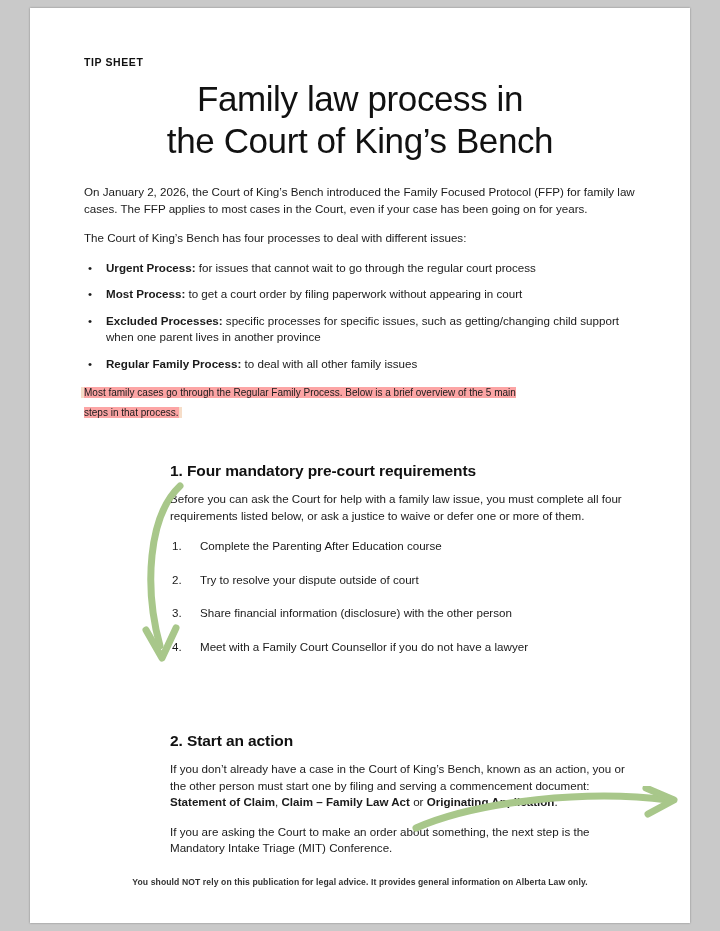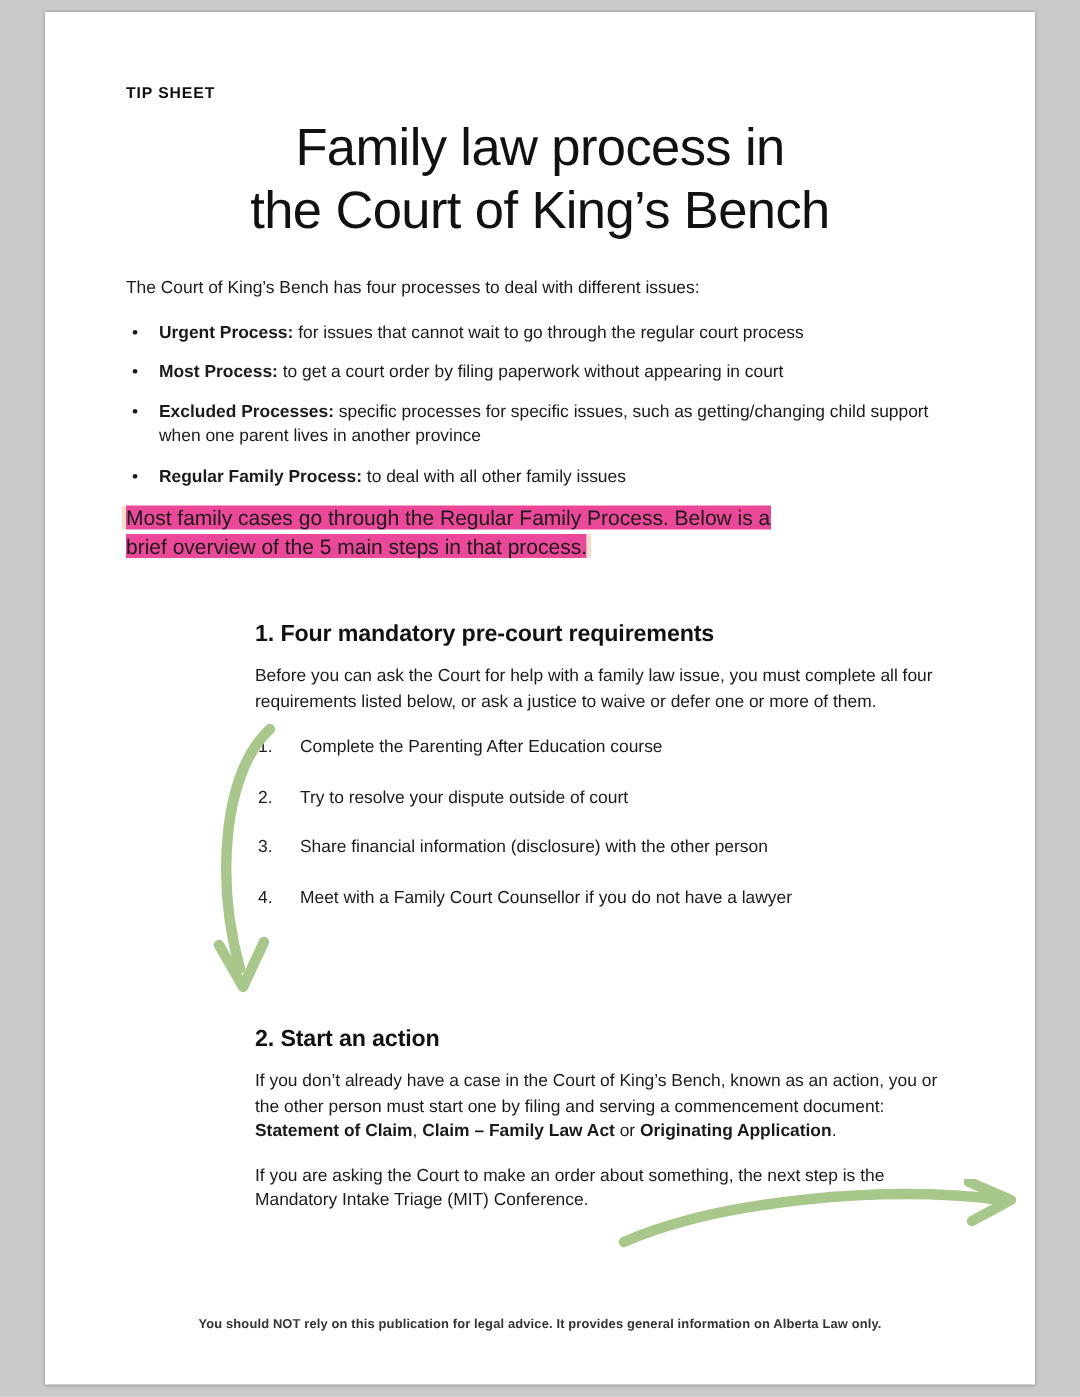--- a/index.html
+++ b/index.html
@@ -106,22 +106,22 @@
   ul.bullets li:before {
     content: "•";
     position: absolute;
     left: 4px;
     top: 0;
   }
   ul.bullets li b { font-weight: bold; }
 
   .highlight {
     display: inline;
-    background: #ec4899;
-    font-size: 14px;
+    background: #fca5a5;
+    font-size: 10px;
     line-height: 19px;
     color: #1a1a1a;
     font-weight: normal;
     box-shadow: 3px 0 0 #f6ddc8, -3px 0 0 #f6ddc8;
   }
   .highlight-wrap {
     margin: 6px 0 26px 0;
     width: 442px;
   }
 
@@ -202,20 +202,21 @@
 
     <div class="inner">
 
       <div class="tipsheet">TIP SHEET</div>
 
       <h1 class="title">
         <span>Family law process in</span><br>
         <span>the Court of King’s Bench</span>
       </h1>
 
+      <p class="body">On January 2, 2026, the Court of King’s Bench introduced the Family Focused Protocol (FFP) for family law cases. The FFP applies to most cases in the Court, even if your case has been going on for years.</p>
       <p class="body">The Court of King’s Bench has four processes to deal with different issues:</p>
 
       <ul class="bullets">
         <li><b>Urgent Process:</b><span> for issues that cannot wait to go through the regular court process</span></li>
         <li><b>Most Process:</b><span> to get a court order by filing paperwork without appearing in court</span></li>
         <li><b>Excluded Processes:</b><span> specific processes for specific issues, such as getting/changing child support when one parent lives in another province</span></li>
         <li><b>Regular Family Process:</b><span> to deal with all other family issues</span></li>
       </ul>
 
       <div class="highlight-wrap">

